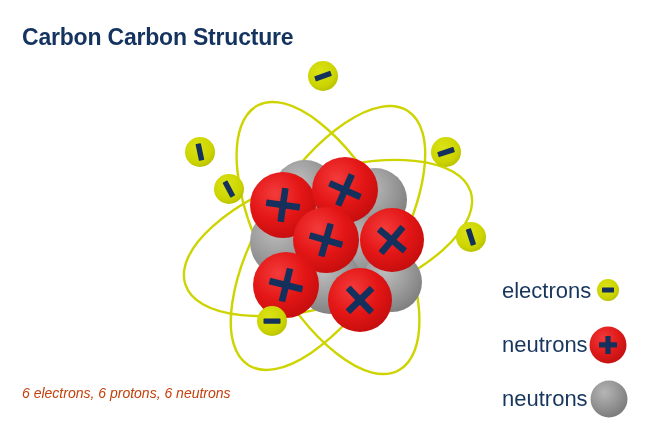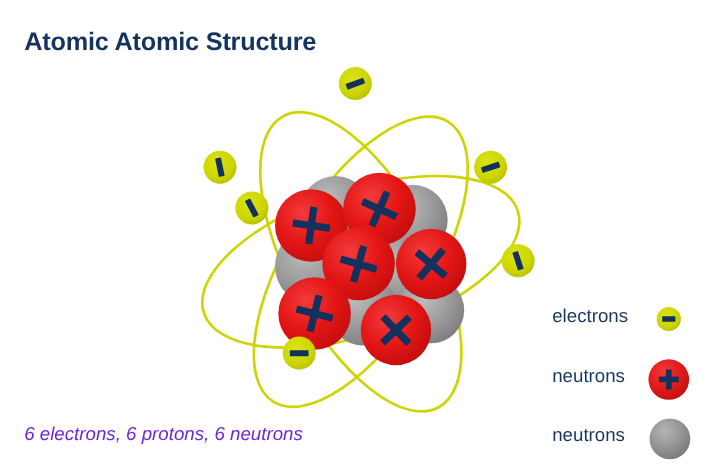--- a/index.html
+++ b/index.html
@@ -25,54 +25,54 @@
     font-weight: bold;
     letter-spacing: -0.2px;
     color: #14335f;
     white-space: nowrap;
   }
   #caption {
     position: absolute;
     left: 22px;
     top: 385px;
     font-family: "Liberation Sans", sans-serif;
-    font-size: 17px;
+    font-size: 14px;
     font-style: italic;
-    color: #6d28d9;
+    color: #c2410c;
     white-space: nowrap;
   }
   #atom-svg {
     position: absolute;
     left: 0;
     top: 0;
   }
   .legend-row {
     position: absolute;
     display: flex;
     align-items: center;
     justify-content: flex-start;
   }
   .legend-label {
     font-family: "Liberation Sans", sans-serif;
-    font-size: 17px;
+    font-size: 22px;
     color: #17365d;
     white-space: nowrap;
   }
   #legend-electrons { left: 502px; top: 278px; }
   #legend-protons   { left: 502px; top: 332px; }
   #legend-neutrons  { left: 502px; top: 386px; }
 
   .legend-swatch { position: absolute; }
 </style>
 </head>
 <body>
 
 <div id="page">
 
-  <div id="title">Atomic Atomic Structure</div>
+  <div id="title">Carbon Carbon Structure</div>
 
   <svg id="atom-svg" width="648" height="432" viewBox="0 0 648 432">
     <defs>
       <radialGradient id="gradProton" cx="38%" cy="33%" r="72%">
         <stop offset="0%" stop-color="#f33b3b"></stop>
         <stop offset="55%" stop-color="#e41616"></stop>
         <stop offset="100%" stop-color="#c40d0d"></stop>
       </radialGradient>
       <radialGradient id="gradNeutron" cx="38%" cy="33%" r="72%">
         <stop offset="0%" stop-color="#bdbdbd"></stop>

